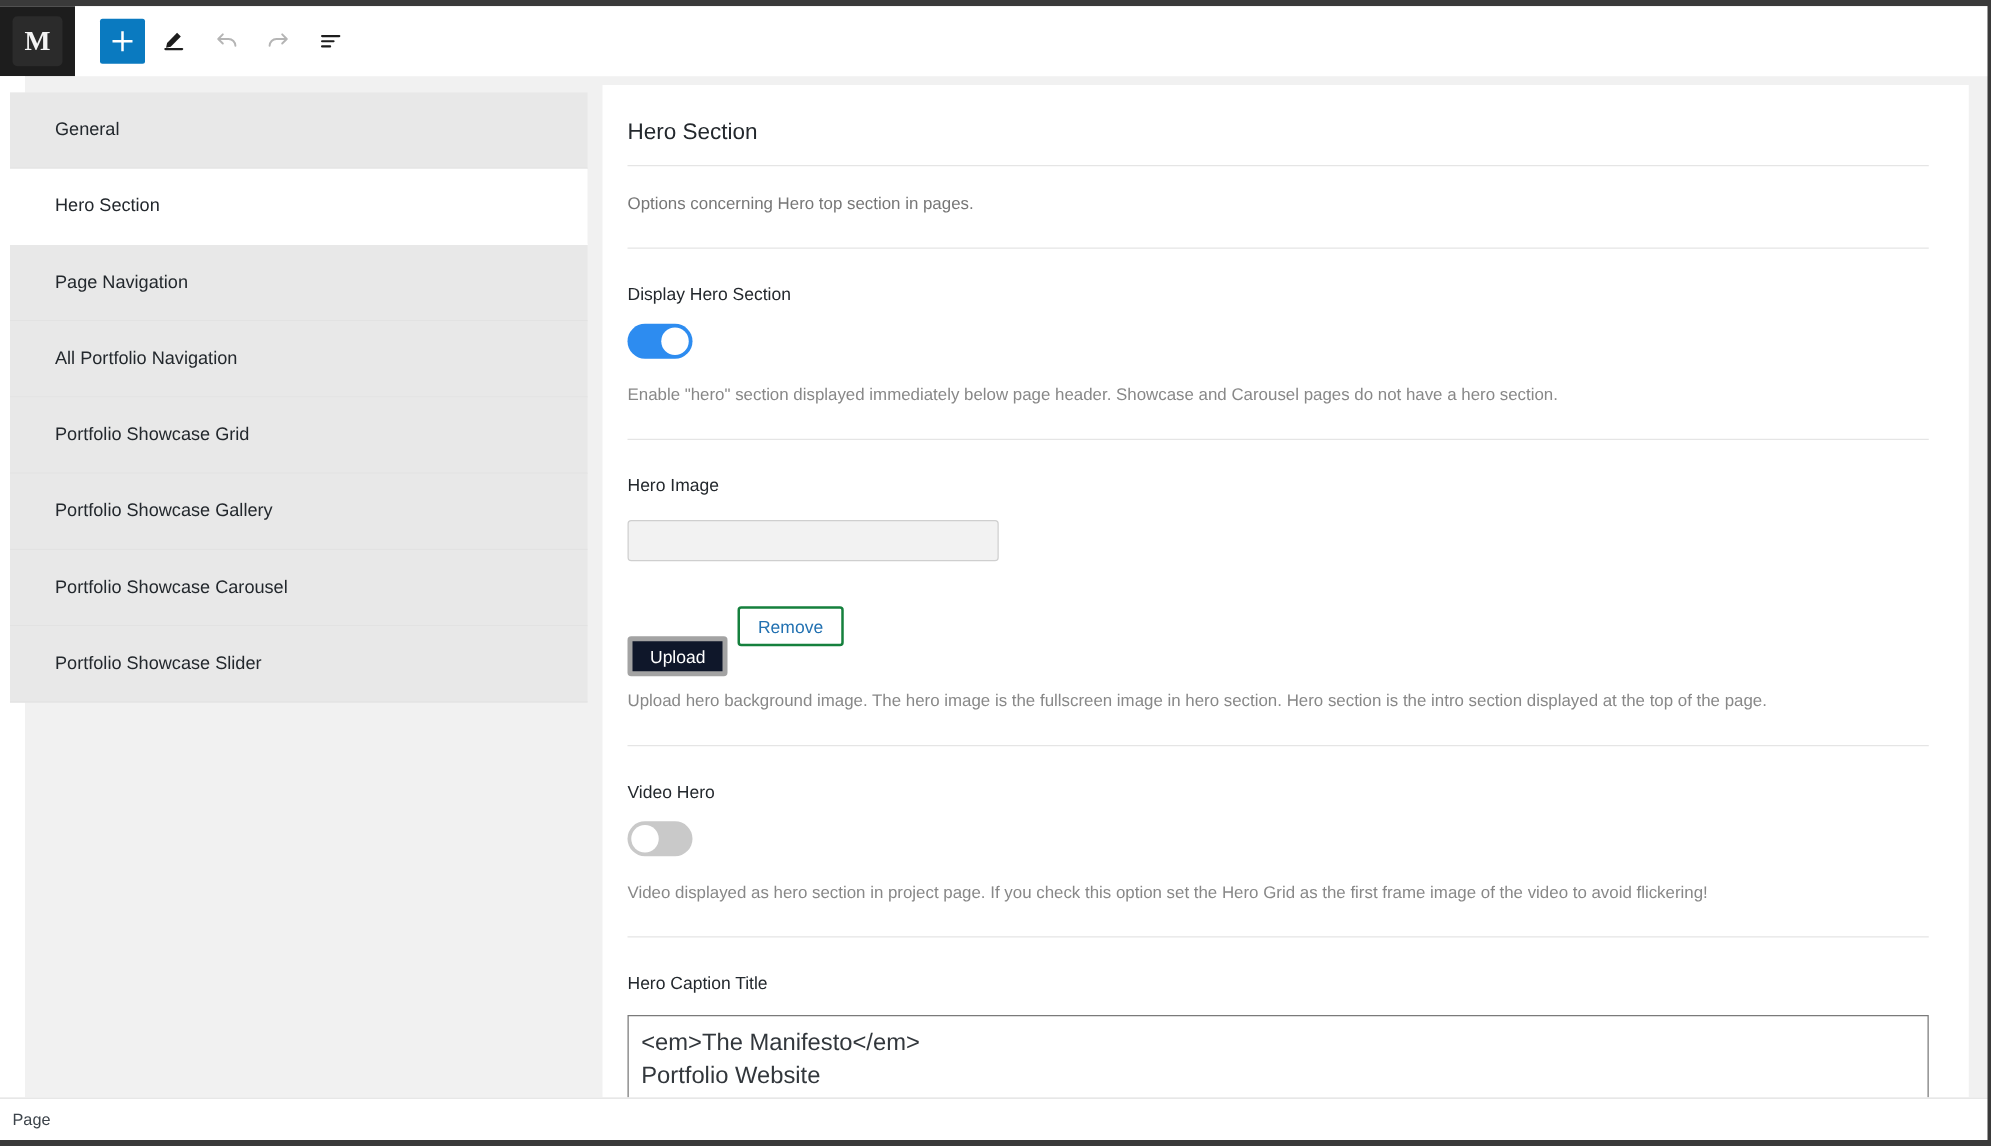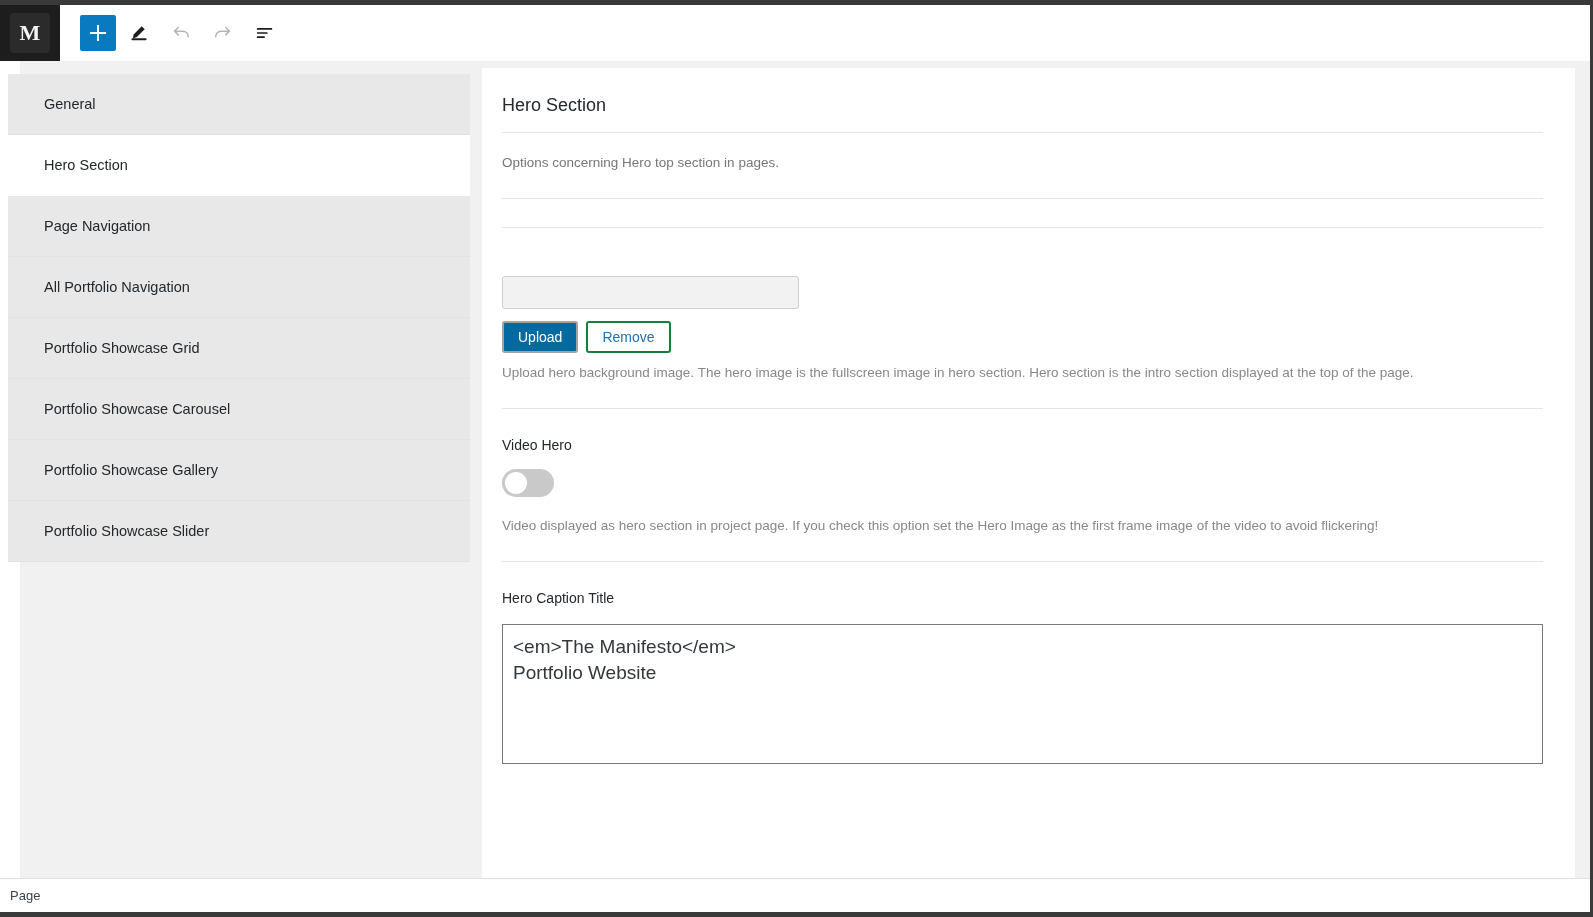--- a/index.html
+++ b/index.html
@@ -112,21 +112,21 @@
     padding: 0 8px; font-family: "Liberation Sans", sans-serif;
   }
 
   .btn-row { display: flex; gap: 8px; align-items: center; }
   .btn {
     height: 32px; padding: 0 14px; border-radius: 3px;
     font-size: 14px; cursor: pointer; display: flex;
     align-items: center; justify-content: center;
     font-family: "Liberation Sans", sans-serif;
   }
-  .btn-primary { background: #0369a1; color: #ffffff; border: 2px solid #a3a3a3; }
+  .btn-primary { background: #0f172a; color: #ffffff; border: 4px solid #a3a3a3; margin-top: 48px; }
   .btn-secondary { background: #ffffff; color: #2271b1; border: 2px solid #15803d; }
 
   
   .textarea {
     width: 1041px; height: 140px; margin-top: 18px;
     border: 1px solid #7a7a7a; background: #ffffff;
     font-size: 19px; color: #32373c; padding: 9px 10px;
     line-height: 1.35; resize: none; outline: none;
     font-family: "Liberation Sans", sans-serif;
   }
@@ -206,59 +206,67 @@
     <div class="nav-item">
       <span>Page Navigation</span>
     </div>
     <div class="nav-item">
       <span>All Portfolio Navigation</span>
     </div>
     <div class="nav-item">
       <span>Portfolio Showcase Grid</span>
     </div>
     <div class="nav-item">
+      <span>Portfolio Showcase Gallery</span>
+    </div>
+    <div class="nav-item">
       <span>Portfolio Showcase Carousel</span>
-    </div>
-    <div class="nav-item">
-      <span>Portfolio Showcase Gallery</span>
     </div>
     <div class="nav-item">
       <span>Portfolio Showcase Slider</span>
     </div>
   </div>
 
   <div class="main">
     <div class="main-inner">
 
       <div class="panel-title">Hero Section</div>
       <div class="hr"></div>
       <div class="panel-desc">Options concerning Hero top section in pages.</div>
 
       <div class="field-sep"></div>
 
-
-      <div class="field-sep"></div>
-
-      <div class="field">
+      <div class="field">
+        <div class="field-label">Display Hero Section</div>
+        <div class="toggle on">
+          <span class="knob"></span>
+        </div>
+        <div class="field-help">Enable "hero" section displayed immediately below page header. Showcase and Carousel pages do not have a hero section.</div>
+      </div>
+
+      <div class="field-sep"></div>
+
+      <div class="field">
+        <div class="field-label">Hero Image</div>
         <input class="text-input" type="text" value="" style="">
         <div class="btn-row">
           <button class="btn btn-primary">Upload</button>
           <button class="btn btn-secondary">Remove</button>
         </div>
         <div class="field-help" style="padding-top:12px;">Upload hero background image. The hero image is the fullscreen image in hero section. Hero section is the intro section displayed at the top of the page.</div>
       </div>
 
       <div class="field-sep"></div>
 
       <div class="field">
         <div class="field-label">Video Hero</div>
         <div class="toggle off">
           <span class="knob"></span>
         </div>
-        <div class="field-help">Video displayed as hero section in project page. If you check this option set the Hero Image as the first frame image of the video to avoid flickering!</div>
+        <div class="field-help">Video displayed as hero section in project page. If you check this option set the Hero Grid as the first frame image of the video to avoid flickering!</div>
       </div>
 
       <div class="field-sep"></div>
 
       <div class="field">
         <div class="field-label">Hero Caption Title</div>
         <textarea class="textarea" style="">&lt;em&gt;The Manifesto&lt;/em&gt;
 Portfolio Website</textarea>
       </div>
 

